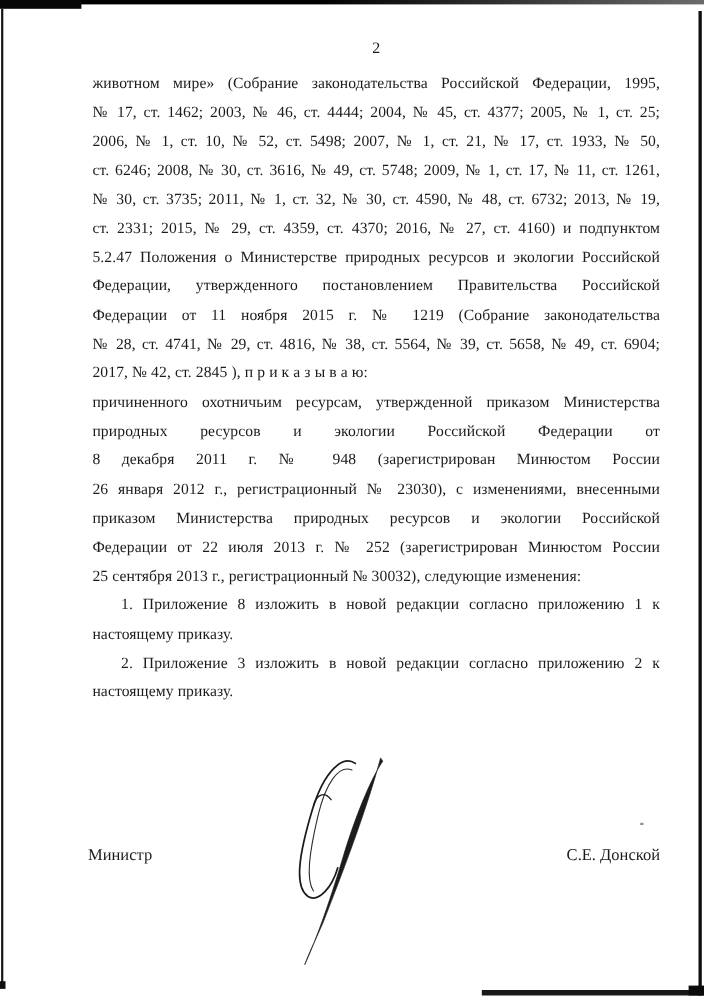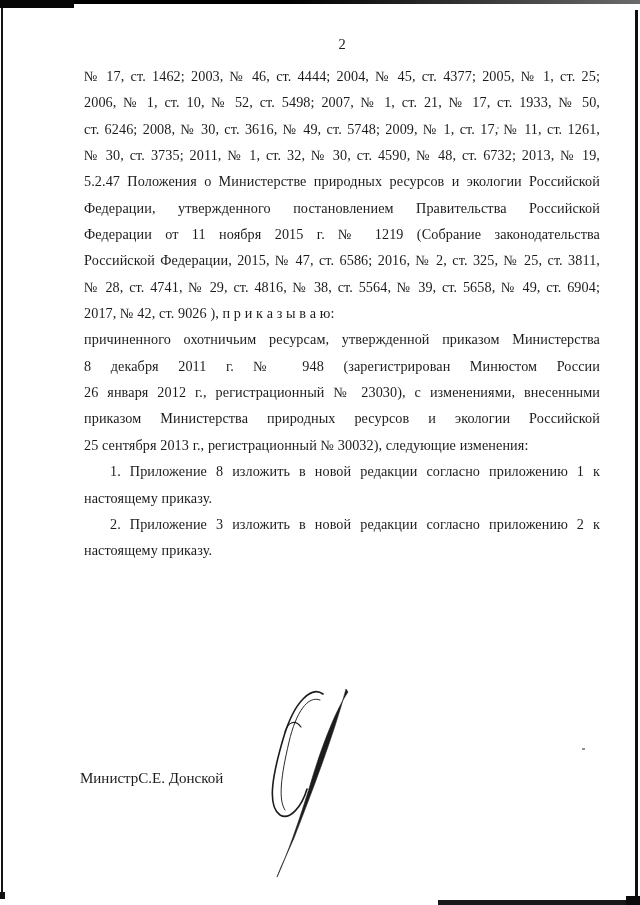--- a/index.html
+++ b/index.html
@@ -33,20 +33,21 @@
     overflow: hidden;
     text-align: justify;
     text-align-last: justify;
   }
   .line-last { text-align-last: left; }
   .line-indent { text-indent: 26px; }
   .sign-row {
     position: absolute;
     top: 770px; left: 80px; right: 40px;
     display: flex;
+    justify-content: space-between;
     font-size: 15px;
   }
   
   .signature-svg {
     position: absolute; left: 0; top: 0;
     width: 640px; height: 905px;
     pointer-events: none;
   }
   
   .artifact { position: absolute; }
@@ -74,34 +75,37 @@
   <div class="artifact edge-left-foot"></div>
   <div class="artifact edge-right-line"></div>
   <div class="artifact edge-bottom-bar"></div>
   <div class="artifact edge-bottom-corner"></div>
   <div class="artifact speck-1"></div>
   <div class="artifact speck-2"></div>
 
   <div class="page-number">2</div>
 
   <div class="text-block">
+      <div class="line">животном мире» (Собрание законодательства Российской Федерации, 1995,</div>
       <div class="line">№ 17, ст. 1462; 2003, № 46, ст. 4444; 2004, № 45, ст. 4377; 2005, № 1, ст. 25;</div>
       <div class="line">2006, № 1, ст. 10, № 52, ст. 5498; 2007, № 1, ст. 21, № 17, ст. 1933, № 50,</div>
       <div class="line">ст. 6246; 2008, № 30, ст. 3616, № 49, ст. 5748; 2009, № 1, ст. 17, № 11, ст. 1261,</div>
       <div class="line">№ 30, ст. 3735; 2011, № 1, ст. 32, № 30, ст. 4590, № 48, ст. 6732; 2013, № 19,</div>
+      <div class="line">ст. 2331; 2015, № 29, ст. 4359, ст. 4370; 2016, № 27, ст. 4160) и подпунктом</div>
       <div class="line">5.2.47 Положения о Министерстве природных ресурсов и экологии Российской</div>
       <div class="line">Федерации, утвержденного постановлением Правительства Российской</div>
       <div class="line">Федерации от 11 ноября 2015 г. № 1219 (Собрание законодательства</div>
-      <div class="line">Российской Федерации, 2015, № 47, ст. 6586; 2016, № 2, ст. 325, № 25, ст. 3811,</div>
       <div class="line">№ 28, ст. 4741, № 29, ст. 4816, № 38, ст. 5564, № 39, ст. 5658, № 49, ст. 6904;</div>
-      <div class="line line-last">2017, № 42, ст. 9026 ), п р и к а з ы в а ю:</div>
+      <div class="line line-last">2017, № 42, ст. 2845 ), п р и к а з ы в а ю:</div>
       <div class="line">причиненного охотничьим ресурсам, утвержденной приказом Министерства</div>
+      <div class="line">природных ресурсов и экологии Российской Федерации от</div>
       <div class="line">8 декабря 2011 г. № 948 (зарегистрирован Минюстом России</div>
       <div class="line">26 января 2012 г., регистрационный № 23030), с изменениями, внесенными</div>
       <div class="line">приказом Министерства природных ресурсов и экологии Российской</div>
+      <div class="line">Федерации от 22 июля 2013 г. № 252 (зарегистрирован Минюстом России</div>
       <div class="line line-last">25 сентября 2013 г., регистрационный № 30032), следующие изменения:</div>
       <div class="line line-indent">1. Приложение 8 изложить в новой редакции согласно приложению 1 к</div>
       <div class="line line-last">настоящему приказу.</div>
       <div class="line line-indent">2. Приложение 3 изложить в новой редакции согласно приложению 2 к</div>
       <div class="line line-last">настоящему приказу.</div>
     </div>
 
   <div class="sign-row">
     <span>Министр</span>
     <span>С.Е. Донской</span>

